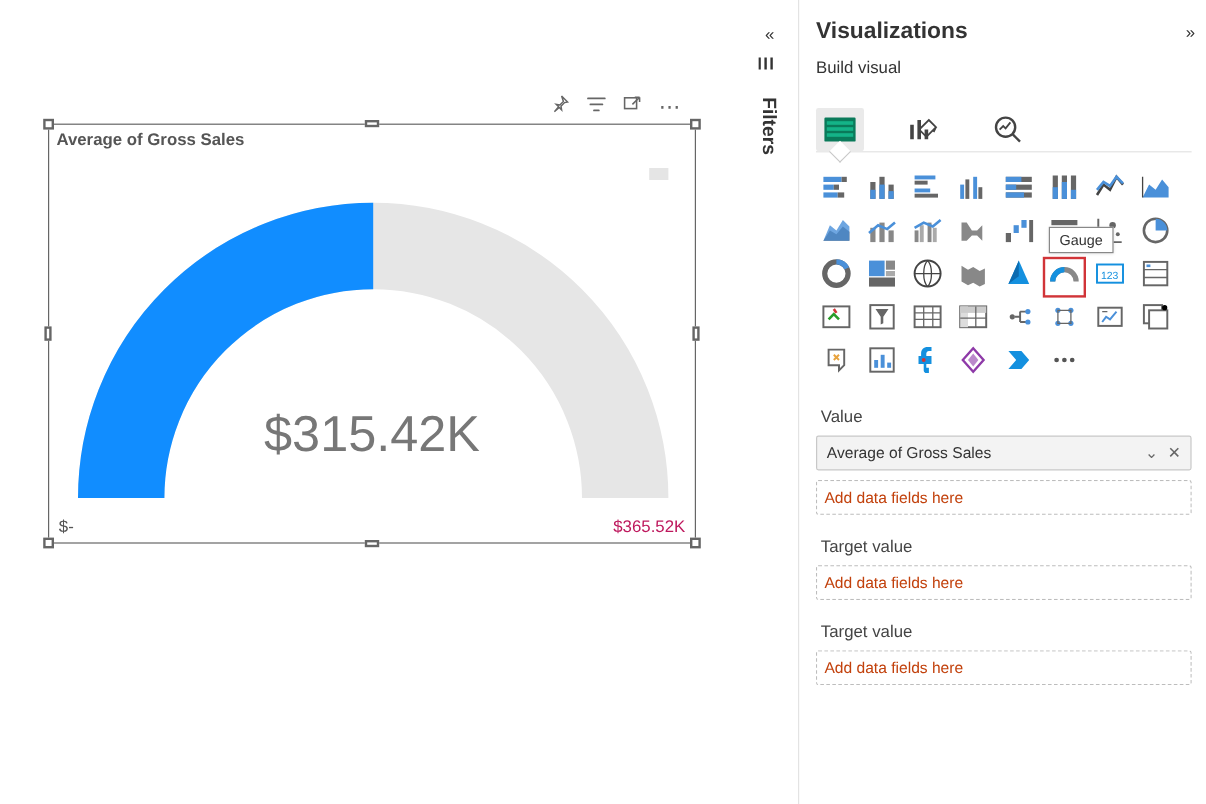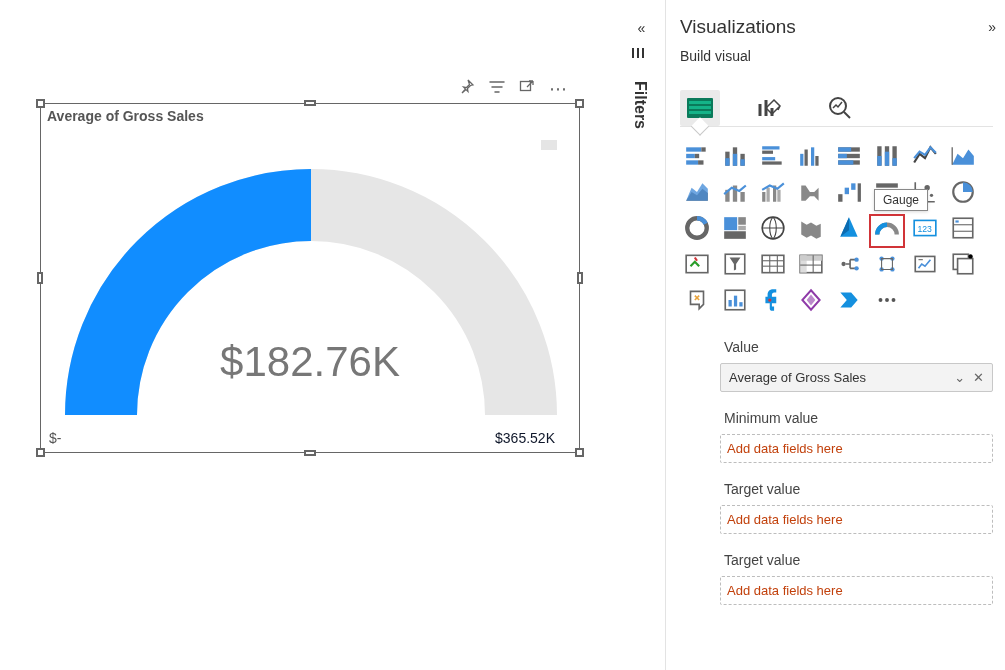--- a/index.html
+++ b/index.html
@@ -56,21 +56,21 @@
     overflow: hidden;
   }
   .viz-header {
     display: flex;
     justify-content: space-between;
     align-items: center;
     margin-bottom: 10px;
   }
   .viz-header h2 {
     font-size: 19px;
-    font-weight: 400;
+    font-weight: 700;
   }
   .viz-header .expand {
     font-size: 14px;
     color: #333;
     letter-spacing: -3px;
     cursor: pointer;
   }
   .sub-title {
     font-size: 14px;
     margin-bottom: 26px;
@@ -133,21 +133,20 @@
     background: #fff;
     border: 1px solid #888;
     padding: 3px 8px;
     font-size: 12px;
     white-space: nowrap;
     z-index: 50;
     box-shadow: 0 1px 3px rgba(0,0,0,0.15);
   }
   .field-section {
     margin-bottom: 8px;
-    margin-left: 40px;
   }
   .field-label {
     font-size: 14px;
     padding: 10px 4px 8px 4px;
     color: #444;
   }
   .field-well {
     border: 1px dashed #bdbdbd;
     border-radius: 2px;
     padding: 6px;
@@ -217,22 +216,22 @@
     color:#777;
     font-weight:300;
   }
   .gauge-min{
     position:absolute;
     left:8px; bottom:6px;
     font-size:14px; color:#555;
   }
   .gauge-max{
     position:absolute;
-    right:24px; bottom:6px;
-    font-size:14px; color:#0f172a;
+    right:8px; bottom:6px;
+    font-size:14px; color:#be185d;
   }
   .legend-chip{
     position:absolute;
     right:22px; top:36px;
     width:16px; height:10px;
     background:#e5e5e5;
   }
 </style>
 </head>
 <body>
@@ -272,21 +271,21 @@
     <div class="visual-title">Average of Gross Sales</div>
     <div class="legend-chip"></div>
 
     <div class="gauge-container">
       <svg width="540" height="300" viewBox="0 0 540 300">
 
         <path d="M 60 285 A 210 210 0 0 1 480 285" fill="none" stroke="#e6e6e6" stroke-width="72"></path>
 
         <path d="M 60 285 A 210 210 0 0 1 270 75" fill="none" stroke="#118dff" stroke-width="72"></path>
       </svg>
-      <div class="gauge-value">$182.76K</div>
+      <div class="gauge-value">$315.42K</div>
       <div class="gauge-min">$-</div>
       <div class="gauge-max">$365.52K</div>
     </div>
   </div>
 </div>
 
 <div class="filters-tab">
   <span class="chevrons">«</span>
   <span class="bars">
     <svg width="16" height="14" viewBox="0 0 16 14">
@@ -617,21 +616,20 @@
     <div class="field-well filled">
       <span>Average of Gross Sales</span>
       <span class="actions">
         <span>⌄</span>
         <span>✕</span>
       </span>
     </div>
   </div>
 
   <div class="field-section">
-    <div class="field-label">Minimum value</div>
     <div class="field-well">Add data fields here</div>
   </div>
 
   <div class="field-section">
     <div class="field-label">Target value</div>
     <div class="field-well">Add data fields here</div>
   </div>
 
   <div class="field-section">
     <div class="field-label">Target value</div>

